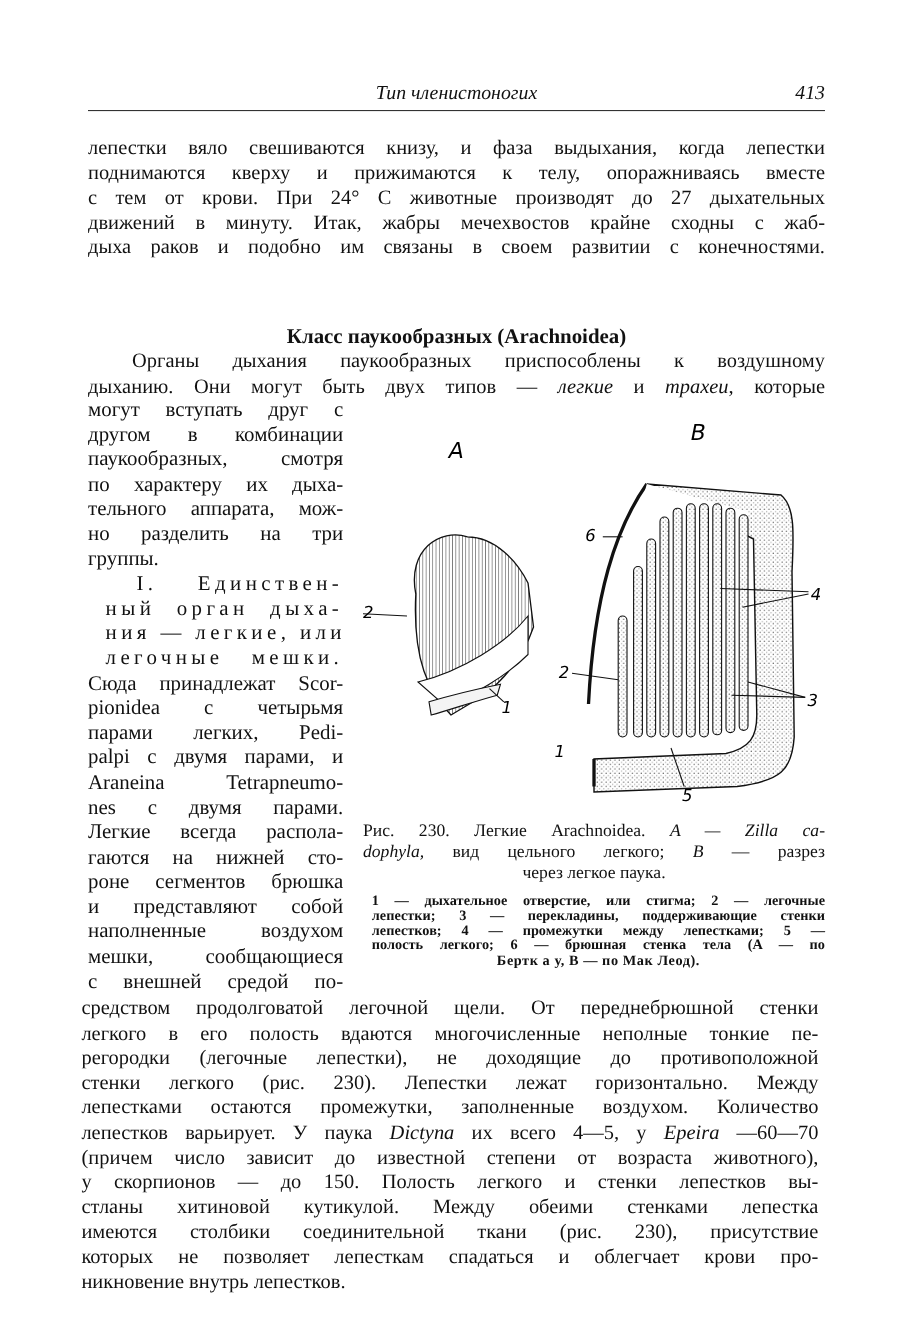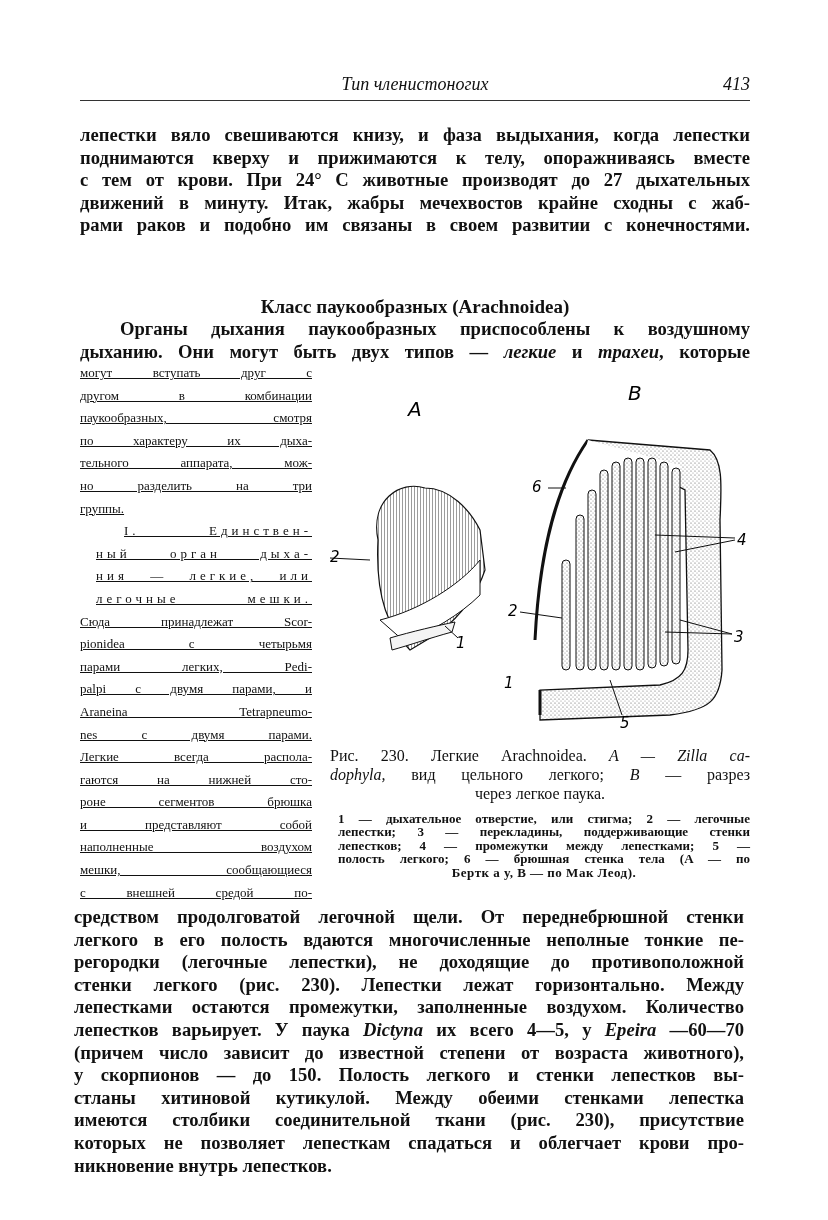--- a/index.html
+++ b/index.html
@@ -3,25 +3,25 @@
 <meta charset="utf-8">
 <style>
   html, body { margin:0; padding:0; background:#ffffff; }
   body { width:828px; height:1220px; position:relative; overflow:hidden; color:#111; font-family:"Liberation Serif", serif; }
   .page { position:absolute; left:0; top:0; width:765px; height:1220px; }
   .running-head { position:absolute; left:80px; top:72px; width:670px; height:26px; }
   .rh-title { position:absolute; left:0; width:100%; text-align:center; font-style:italic; font-size:18px; top:2px; }
   .rh-num { position:absolute; right:0; font-style:italic; font-size:18px; top:2px; }
   .rh-rule { position:absolute; left:80px; top:100px; width:670px; height:0; border-top:1px solid #333; }
   .para { position:absolute; font-size:18.6px; line-height:22.6px; text-align:justify; }
-  .para span.line { display:block; text-align:justify; text-align-last:justify; white-space:nowrap;font-weight:bold; }
+  .para span.line { display:block; text-align:justify; text-align-last:justify; white-space:nowrap; }
   .p1 { left:80px; top:124px; width:670px; }
   .heading { position:absolute; left:80px; top:272px; width:670px; text-align:center; font-weight:bold; font-size:19px;margin-top:24px; }
   .p2 { left:80px; top:318px; width:670px; }
-  .col { position:absolute; left:80px; top:362px; width:232px; font-size:13px; line-height:22.6px;text-decoration:underline; }
+  .col { position:absolute; left:80px; top:362px; width:232px; font-size:19px; line-height:22.6px; }
   .col span.line { display:block; text-align:justify; text-align-last:justify; white-space:nowrap; }
   .col span.last { text-align-last:left; }
   .spaced { letter-spacing:4px;margin-left:16px; }
   .p3 { left:74px; top:906px; width:670px; }
   .p3 span.last { text-align-last:left; }
   .figure { position:absolute; left:330px; top:370px; width:430px; height:370px; }
   .caption { position:absolute; left:330px; top:746px; width:420px; font-size:16px; line-height:19px; text-align:center; }
   .caption span.line { display:block; text-align:justify; text-align-last:justify; white-space:nowrap; }
   .caption span.center { text-align-last:center; }
   .legend { position:absolute; left:330px; top:812px; width:420px; font-size:13px; line-height:13.4px; font-weight:bold; }
@@ -38,21 +38,21 @@
     <div class="rh-title">Тип членистоногих</div>
     <div class="rh-num">413</div>
   </div>
   <div class="rh-rule"></div>
 
   <div class="para p1">
     <span class="line">лепестки вяло свешиваются книзу, и фаза выдыхания, когда лепестки</span>
     <span class="line">поднимаются кверху и прижимаются к телу, опоражниваясь вместе</span>
     <span class="line">с тем от крови. При 24° С животные производят до 27 дыхательных</span>
     <span class="line">движений в минуту. Итак, жабры мечехвостов крайне сходны с жаб-</span>
-    <span class="line">рами раков и подобно им связаны в своем развитии с конечностями.</span>
+    <span class="line">дыха раков и подобно им связаны в своем развитии с конечностями.</span>
   </div>
 
   <div class="heading">Класс паукообразных (Arachnoidea)</div>
 
   <div class="para p2">
     <span class="line" style="text-indent:40px">Органы дыхания паукообразных приспособлены к воздушному</span>
     <span class="line"><span>дыханию. Они могут быть двух типов — </span><span class="it">легкие</span><span> и </span><span class="it">трахеи</span><span>, которые</span></span>
   </div>
 
   <div class="col">

